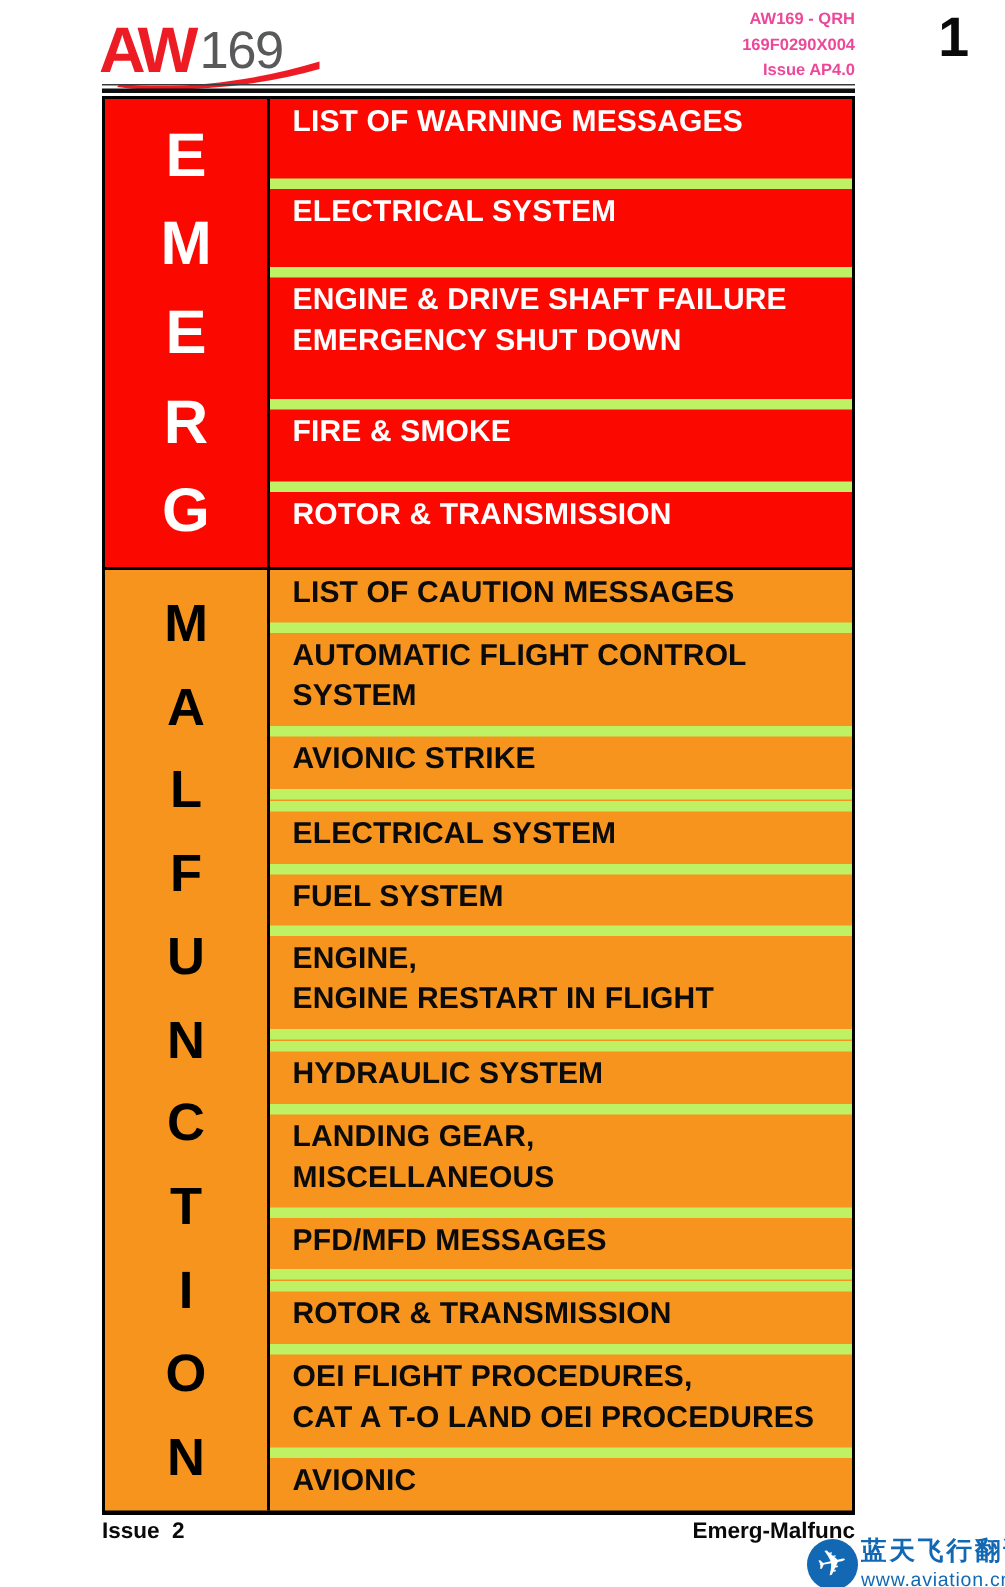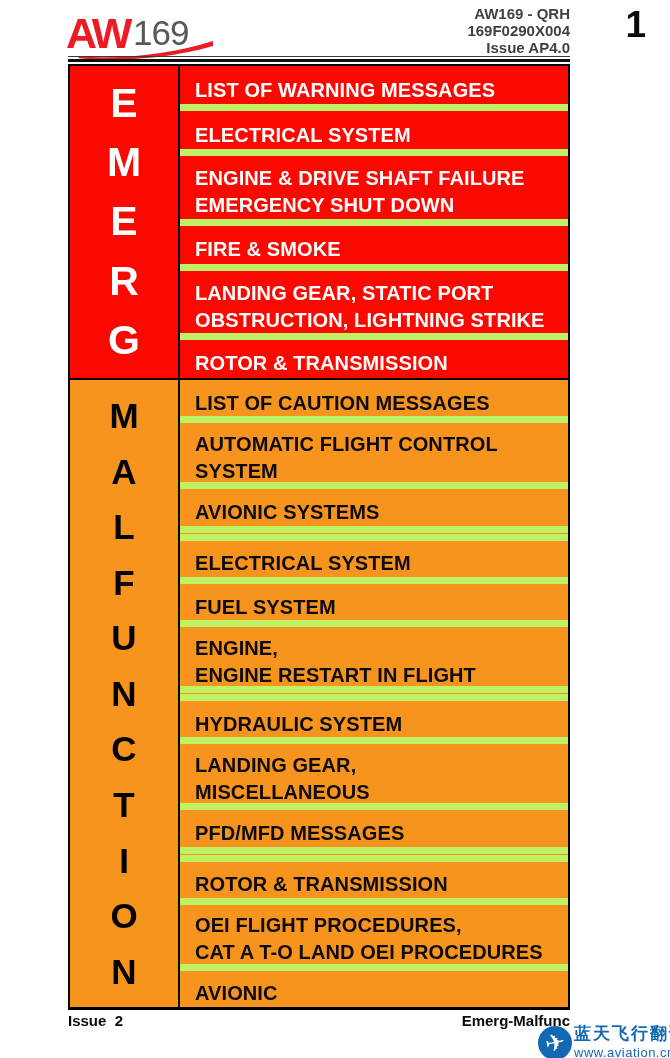--- a/index.html
+++ b/index.html
@@ -5,21 +5,21 @@
   * { margin:0; padding:0; box-sizing:border-box; }
   html,body { width:670px; height:1058px; }
   body {
     position:relative; background:#ffffff; overflow:hidden;
     font-family:"Liberation Sans", sans-serif; color:#000;
   }
   
   .hdr-logo { position:absolute; left:66px; top:8px; width:150px; height:52px; }
   .hdr-block {
     position:absolute; top:5px; right:100px; text-align:right;
-    font-size:15px; font-weight:bold; line-height:17px; color:#404040;margin-left:36px;
+    font-size:11px; font-weight:bold; line-height:17px; color:#ec4899;margin-left:36px;
   }
   .page-num {
     position:absolute; top:4px; right:24px;
     font-size:37px; font-weight:bold; color:#0a0a0a;
   }
   .hdr-rule {
     position:absolute; left:68px; top:56px; width:502px; height:6px;
     border-top:1px solid #3a3a3a; border-bottom:3px solid #0f0f0f;
   }
   
@@ -29,21 +29,21 @@
   .section.malf   { height:632px; border-bottom-width:3px; }
   .letter-col {
     width:110px; border-right:2px solid #000; flex:0 0 110px;
     display:flex; flex-direction:column; justify-content:space-around;
     align-items:center; padding:8px 0;
   }
   .emerg .letter-col .ltr { color:#fff; font-weight:bold; font-size:41px; line-height:1; }
   .malf  .letter-col .ltr { color:#000; font-weight:bold; font-size:35px; line-height:1; }
   .rows { flex:1 1 auto; display:flex; flex-direction:column; }
   .rows > * + * { border-top:7px solid #bef264; }
-  .row { display:flex; align-items:center; padding:12px 6px 2px 15px; overflow:hidden; }
+  .row { display:flex; padding:2px 6px 2px 15px; overflow:hidden; }
   .row .lbl {
     font-weight:bold; font-size:20px; line-height:1.35;
     white-space:pre-line; letter-spacing:0.1px;
   }
   .emerg .row .lbl { color:#ffffff; }
   .malf  .row .lbl { color:#0b0b0b; }
   .spacer { flex:0 0 8px; }
   
   .page-footer {
     position:absolute; left:68px; top:1012px; width:502px;
@@ -101,24 +101,20 @@
       <div class="row" style="flex-grow:51">
         <span class="lbl">ELECTRICAL SYSTEM</span>
         </div>
       <div class="row" style="flex-grow:57">
         <span class="lbl">ENGINE &amp; DRIVE SHAFT FAILURE
 EMERGENCY SHUT DOWN</span>
         </div>
       <div class="row" style="flex-grow:43">
         <span class="lbl">FIRE &amp; SMOKE</span>
         </div>
-      <div class="row" style="flex-grow:59">
-        <span class="lbl">LANDING GEAR, STATIC PORT
-OBSTRUCTION, LIGHTNING STRIKE</span>
-        </div>
       <div class="row" style="flex-grow:47">
         <span class="lbl">ROTOR &amp; TRANSMISSION</span>
         </div>
     </div>
   </div>
 
   <div class="section malf" style="background-color: rgb(247, 148, 30);">
     <div class="letter-col">
       <span class="ltr">M</span>
       <span class="ltr">A</span>
@@ -134,21 +130,21 @@
     </div>
     <div class="rows">
       <div class="row" style="flex-grow:53">
         <span class="lbl">LIST OF CAUTION MESSAGES</span>
         </div>
       <div class="row" style="flex-grow:55">
         <span class="lbl">AUTOMATIC FLIGHT CONTROL
 SYSTEM</span>
         </div>
       <div class="row" style="flex-grow:49">
-        <span class="lbl">AVIONIC SYSTEMS</span>
+        <span class="lbl">AVIONIC STRIKE</span>
         </div>
       <div class="spacer"></div>
       <div class="row" style="flex-grow:47">
         <span class="lbl">ELECTRICAL SYSTEM</span>
         </div>
       <div class="row" style="flex-grow:43">
         <span class="lbl">FUEL SYSTEM</span>
         </div>
       <div class="row" style="flex-grow:56">
         <span class="lbl">ENGINE,

